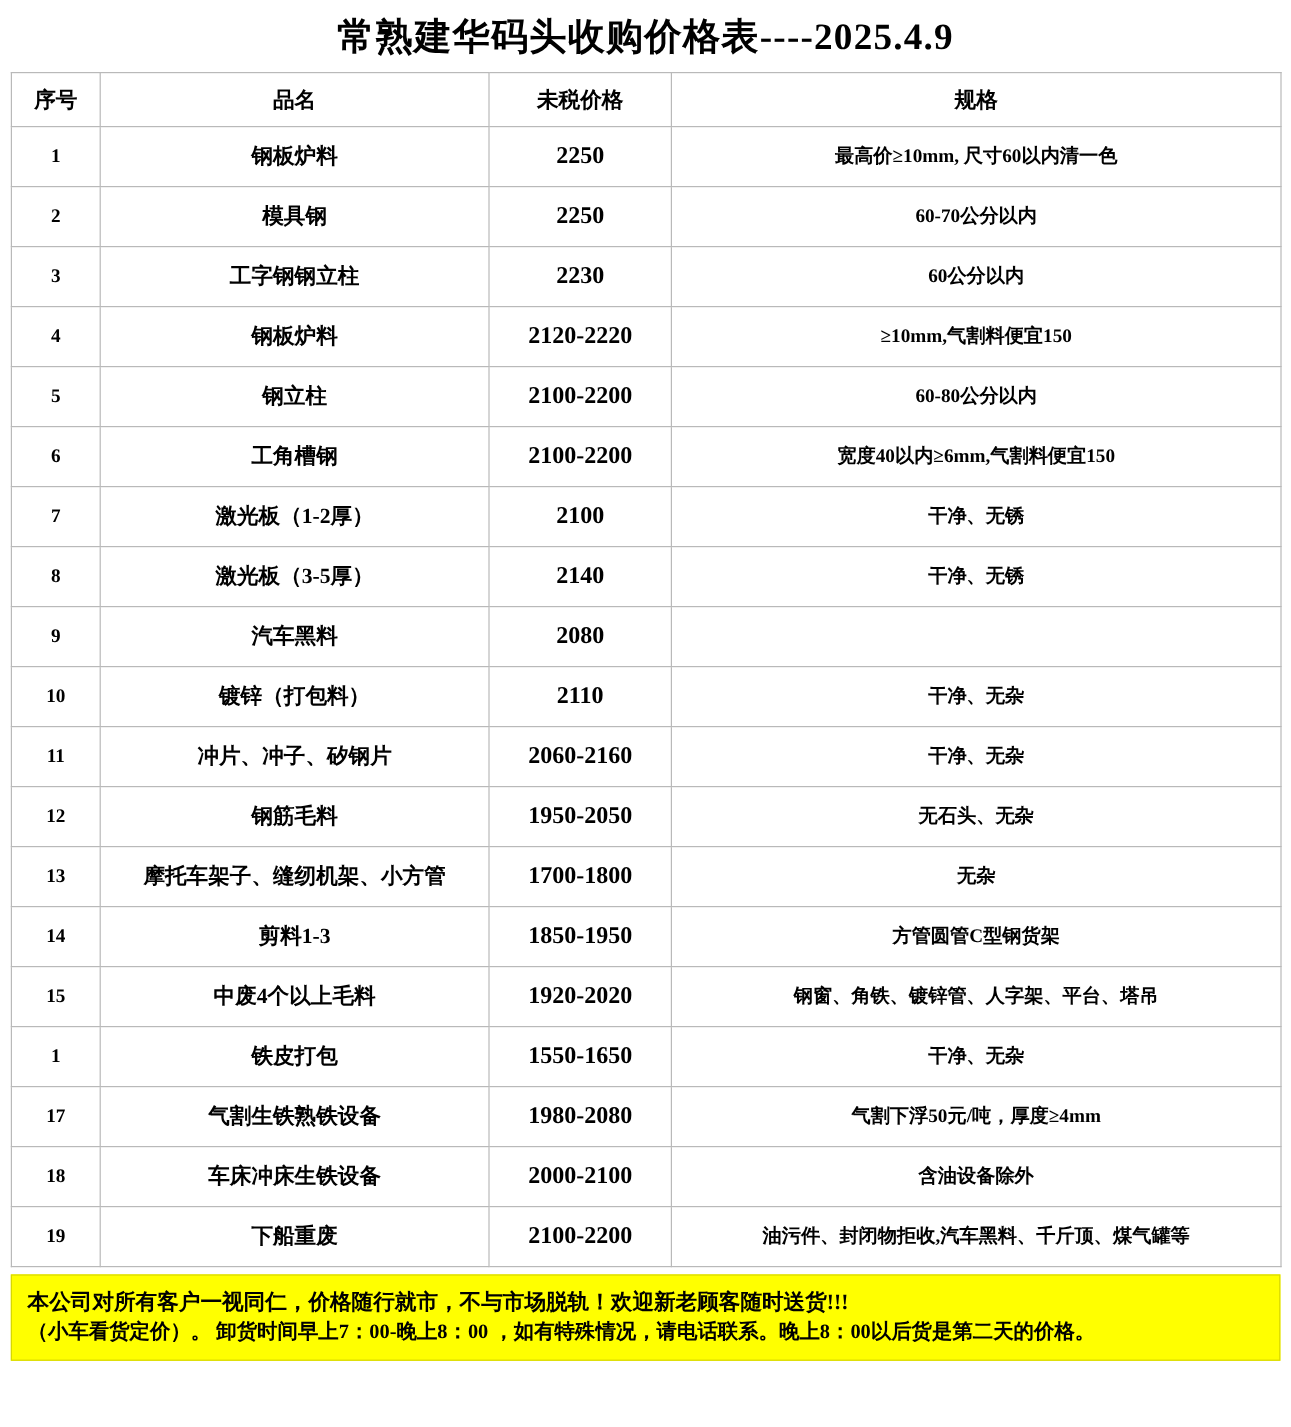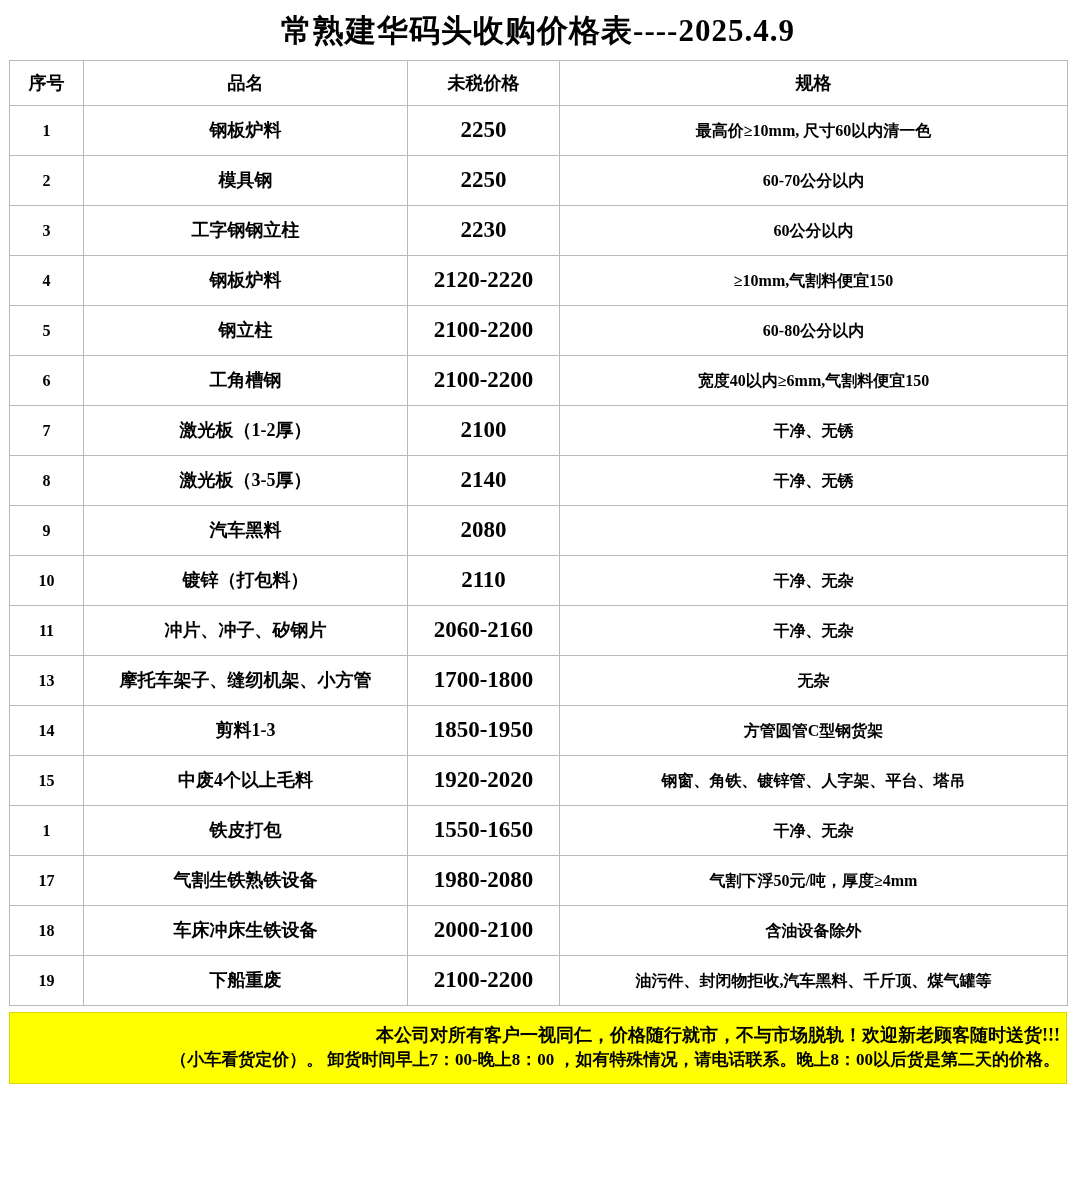--- a/index.html
+++ b/index.html
@@ -57,33 +57,33 @@
     height: 44px;
     font-size: 18px;
   }
   table.price-table td.idx {
     font-size: 16px;
   }
   table.price-table td.name {
     font-size: 18px;
   }
   table.price-table td.price {
-    font-size: 23px;
+    font-size: 20px;
   }
   table.price-table td.spec {
     font-size: 16px;
   }
   .footer-note {
     margin: 6px 9px 0 9px;
     width: 1058px;
     box-sizing: border-box;
     background: #ffff00;
     border: 1px solid #d8d800;
     padding: 9px 6px 10px 13px;
-    text-align: right;
+    text-align: left;
   }
   .footer-note .line1 {
     font-size: 18px;
     font-weight: bold;
     line-height: 1.45;
     white-space: nowrap;
   }
   .footer-note .line2 {
     font-size: 17px;
     font-weight: bold;
@@ -174,20 +174,26 @@
         <td class="price">2110</td>
         <td class="spec">干净、无杂</td>
       </tr>
       <tr>
         <td class="idx">11</td>
         <td class="name">冲片、冲子、矽钢片</td>
         <td class="price">2060-2160</td>
         <td class="spec">干净、无杂</td>
       </tr>
       <tr>
+        <td class="idx">12</td>
+        <td class="name">钢筋毛料</td>
+        <td class="price">1950-2050</td>
+        <td class="spec">无石头、无杂</td>
+      </tr>
+      <tr>
         <td class="idx">13</td>
         <td class="name">摩托车架子、缝纫机架、小方管</td>
         <td class="price">1700-1800</td>
         <td class="spec">无杂</td>
       </tr>
       <tr>
         <td class="idx">14</td>
         <td class="name">剪料1-3</td>
         <td class="price">1850-1950</td>
         <td class="spec">方管圆管C型钢货架</td>

